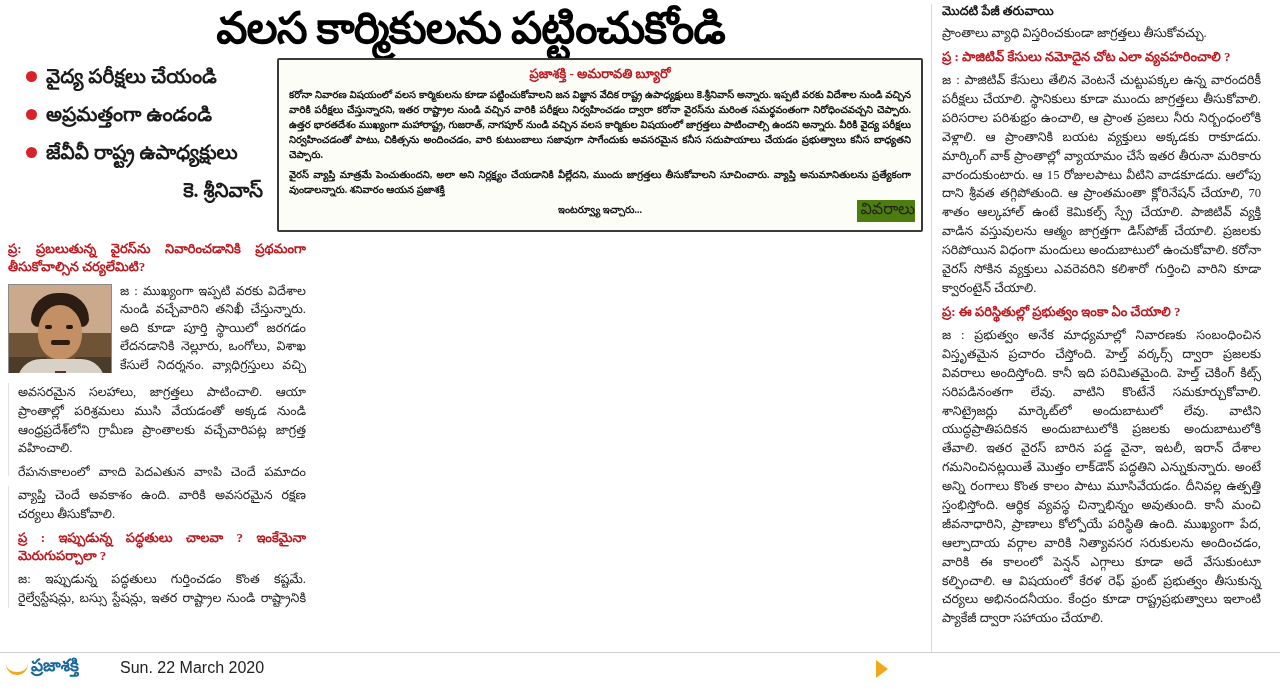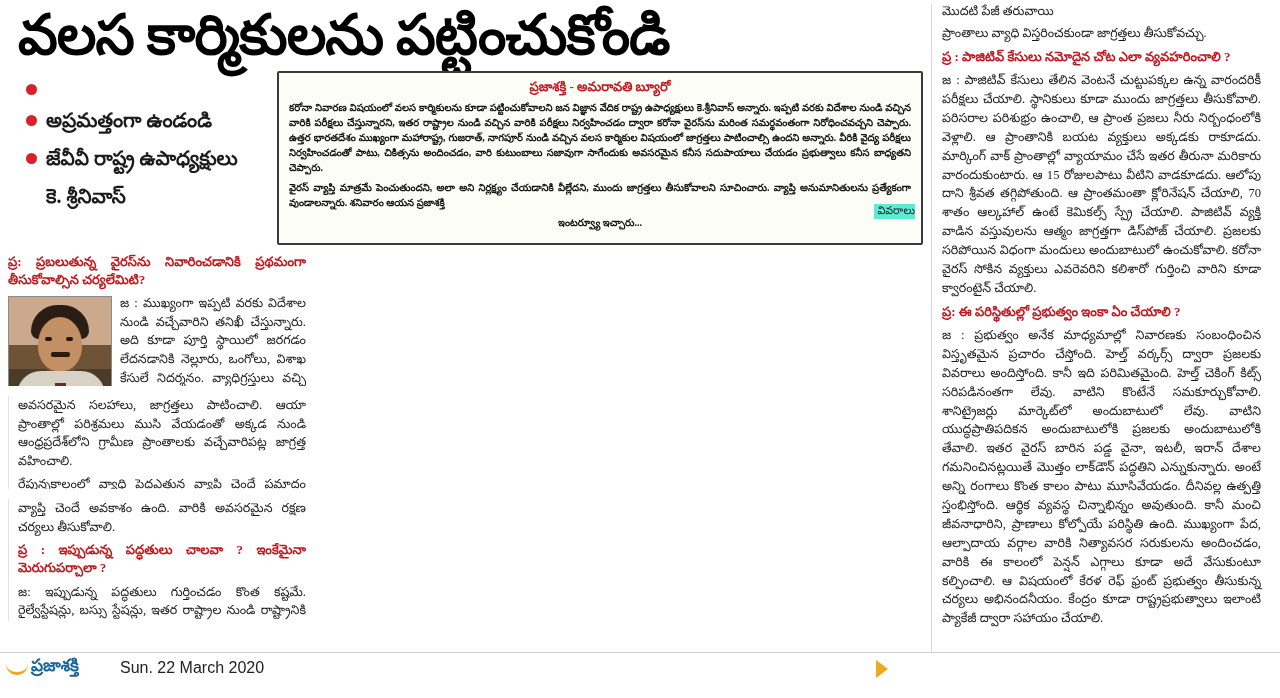--- a/index.html
+++ b/index.html
@@ -29,45 +29,46 @@
     width:330px;
     position:relative;
     border-left:1px solid #d8d8d8;
     padding-left:10px;
   }
 
   
   .headline {
     font-family:"Liberation Serif", serif;
     font-weight:bold;
-    font-size:56px;
+    font-size:44px;
     line-height:1.05;
     letter-spacing:-1px;
     color:#000;
     margin:2px 0 6px 10px;
     white-space:nowrap;
+    text-align:center;
   }
 
   
   .top-row { display:flex; gap:14px; align-items:flex-start; }
   .bullets { width:255px; padding-left:18px; padding-top:6px; }
   .bullet {
     display:flex; align-items:flex-start; gap:9px;
     margin-bottom:13px;
     font-family:"Liberation Serif", serif;
     font-size:20px;
     font-weight:bold;
     line-height:1.25;
     color:#1b1b1b;
   }
   .dot {
     width:11px; height:11px; border-radius:50%;
     background:#d8222a; flex:0 0 11px; margin-top:7px;
   }
-  .bullet.nodot { padding-left:20px; }
+  .bullet.nodot { padding-left:20px;justify-content:flex-end; }
 
   .intro-box {
     flex:1;
     border:2px solid #3a3a3a;
     border-radius:2px;
     background:#fdfdf7;
     padding:6px 10px 8px 10px;
     position:relative;
   }
   .intro-byline {
@@ -83,25 +84,25 @@
     font-size:10px;
     font-weight:bold;
     line-height:1.5;
     text-align:justify;
     color:#131313;
   }
   .intro-body p { margin:0 0 5px 0; }
   .intro-last { text-align:center; font-weight:bold; }
   .intro-credit {
     position:absolute;
-    right:6px; bottom:24px;
-    font-size:11px;
+    right:6px; bottom:8px;
+    font-size:16px;
     color:#222;
     font-family:"Liberation Serif", serif;
-    background:#5eead4;
+    background:#4d7c0f;
     padding-left:3px;
   }
 
   
   .cols {
     display:flex;
     gap:10px;
     margin-top:8px;
     height:368px;
     flex-direction:column;
@@ -188,21 +189,21 @@
     font-weight:bold;
     font-size:10px;
     text-align:center;
     margin-top:2px;
   }
 
   
   .right-head {
     font-family:"Liberation Serif", serif;
     font-size:12.6px;
-    font-weight:normal;
+    font-weight:bold;
     color:#1a1a1a;
     margin-bottom:3px;
   }
   .right-body {
     font-family:"Liberation Serif", serif;
     font-size:12.6px;
     line-height:1.5;
     text-align:justify;
     color:#1a1a1a;
   }
@@ -256,20 +257,21 @@
 
     <div class="left-zone">
 
       <div class="headline">వలస కార్మికులను పట్టించుకోండి</div>
 
       <div class="top-row">
 
         <div class="bullets">
           <div class="bullet">
             <span class="dot"></span>
+            <span>వైద్య పరీక్షలు చేయండి</span>
           </div>
           <div class="bullet">
             <span class="dot"></span>
             <span>అప్రమత్తంగా ఉండండి</span>
           </div>
           <div class="bullet">
             <span class="dot"></span>
             <span>జేవీవీ రాష్ట్ర ఉపాధ్యక్షులు</span>
           </div>
           <div class="bullet nodot">

